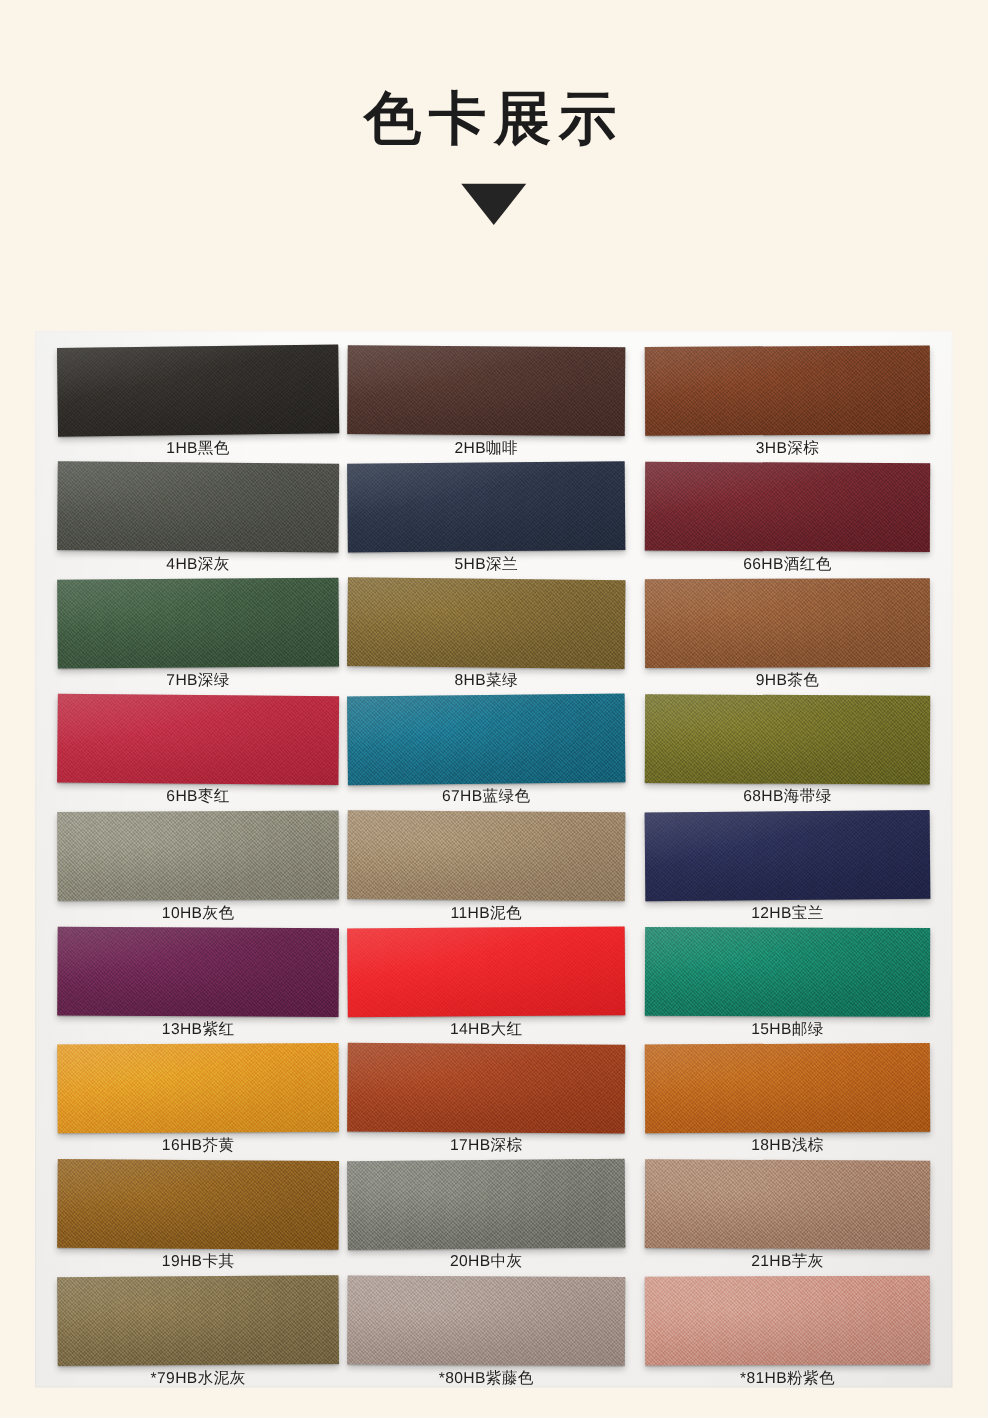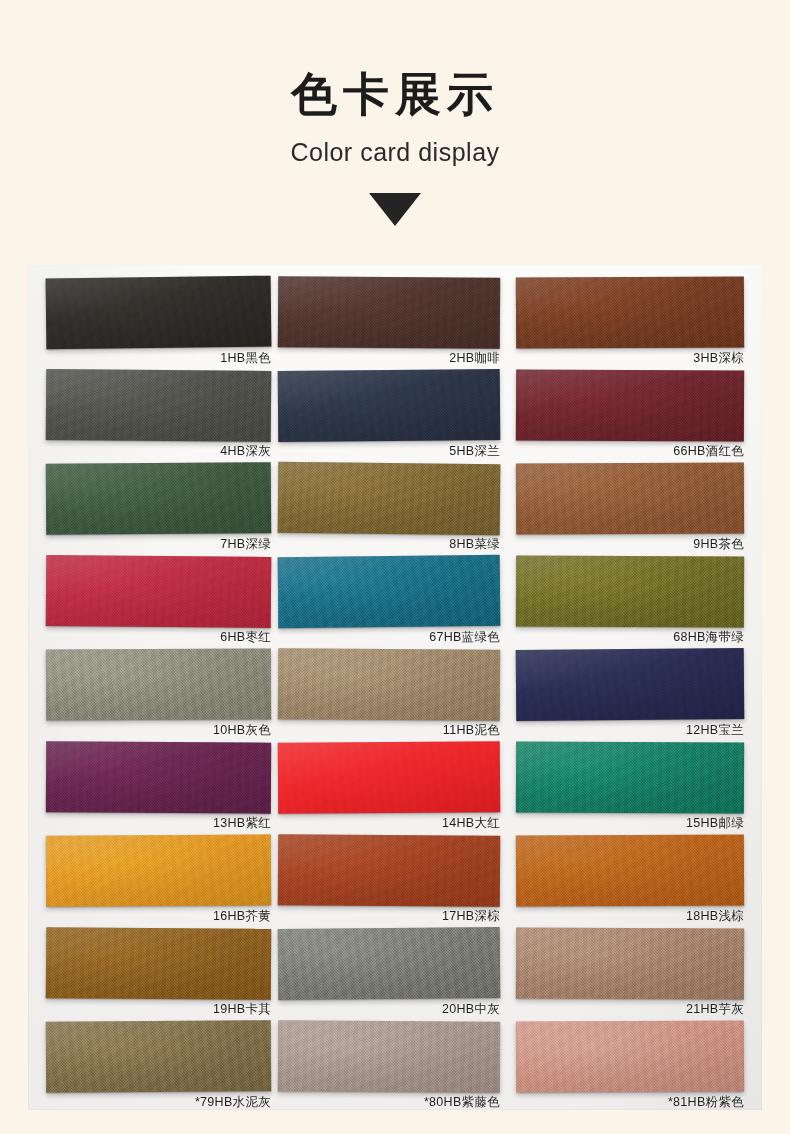--- a/index.html
+++ b/index.html
@@ -113,34 +113,33 @@
     background: linear-gradient(168deg, rgba(255,255,255,0.16) 0%, rgba(255,255,255,0.03) 38%, rgba(0,0,0,0.10) 100%);
     pointer-events: none;
     z-index: 1;
   }
 
   .caption {
     position: absolute;
     top: 74px;
     left: 0;
     width: 100%;
-    text-align: right;
+    text-align: center;
     font-size: 12.5px;
     color: #1e1e1e;
     letter-spacing: 0.3px;
     line-height: 1.25;
     white-space: nowrap;
   }
 </style>
 </head>
 <body>
 
 <div class="header">
   <h1 class="title-cn">色卡展示</h1>
-  <p class="title-en">Color card display</p>
   <div class="arrow-wrap">
     <div class="arrow-down"></div>
   </div>
 </div>
 
 <div class="board">
   <div class="grid" id="swatch-grid">
       <div class="cell" style="left: 18px; top: 12px; width: 225px;">
         <div class="chip" title="1HB黑色" style="background: rgb(42, 39, 35); transform: rotate(-0.7deg);"></div>
         <div class="caption">1HB黑色</div>

